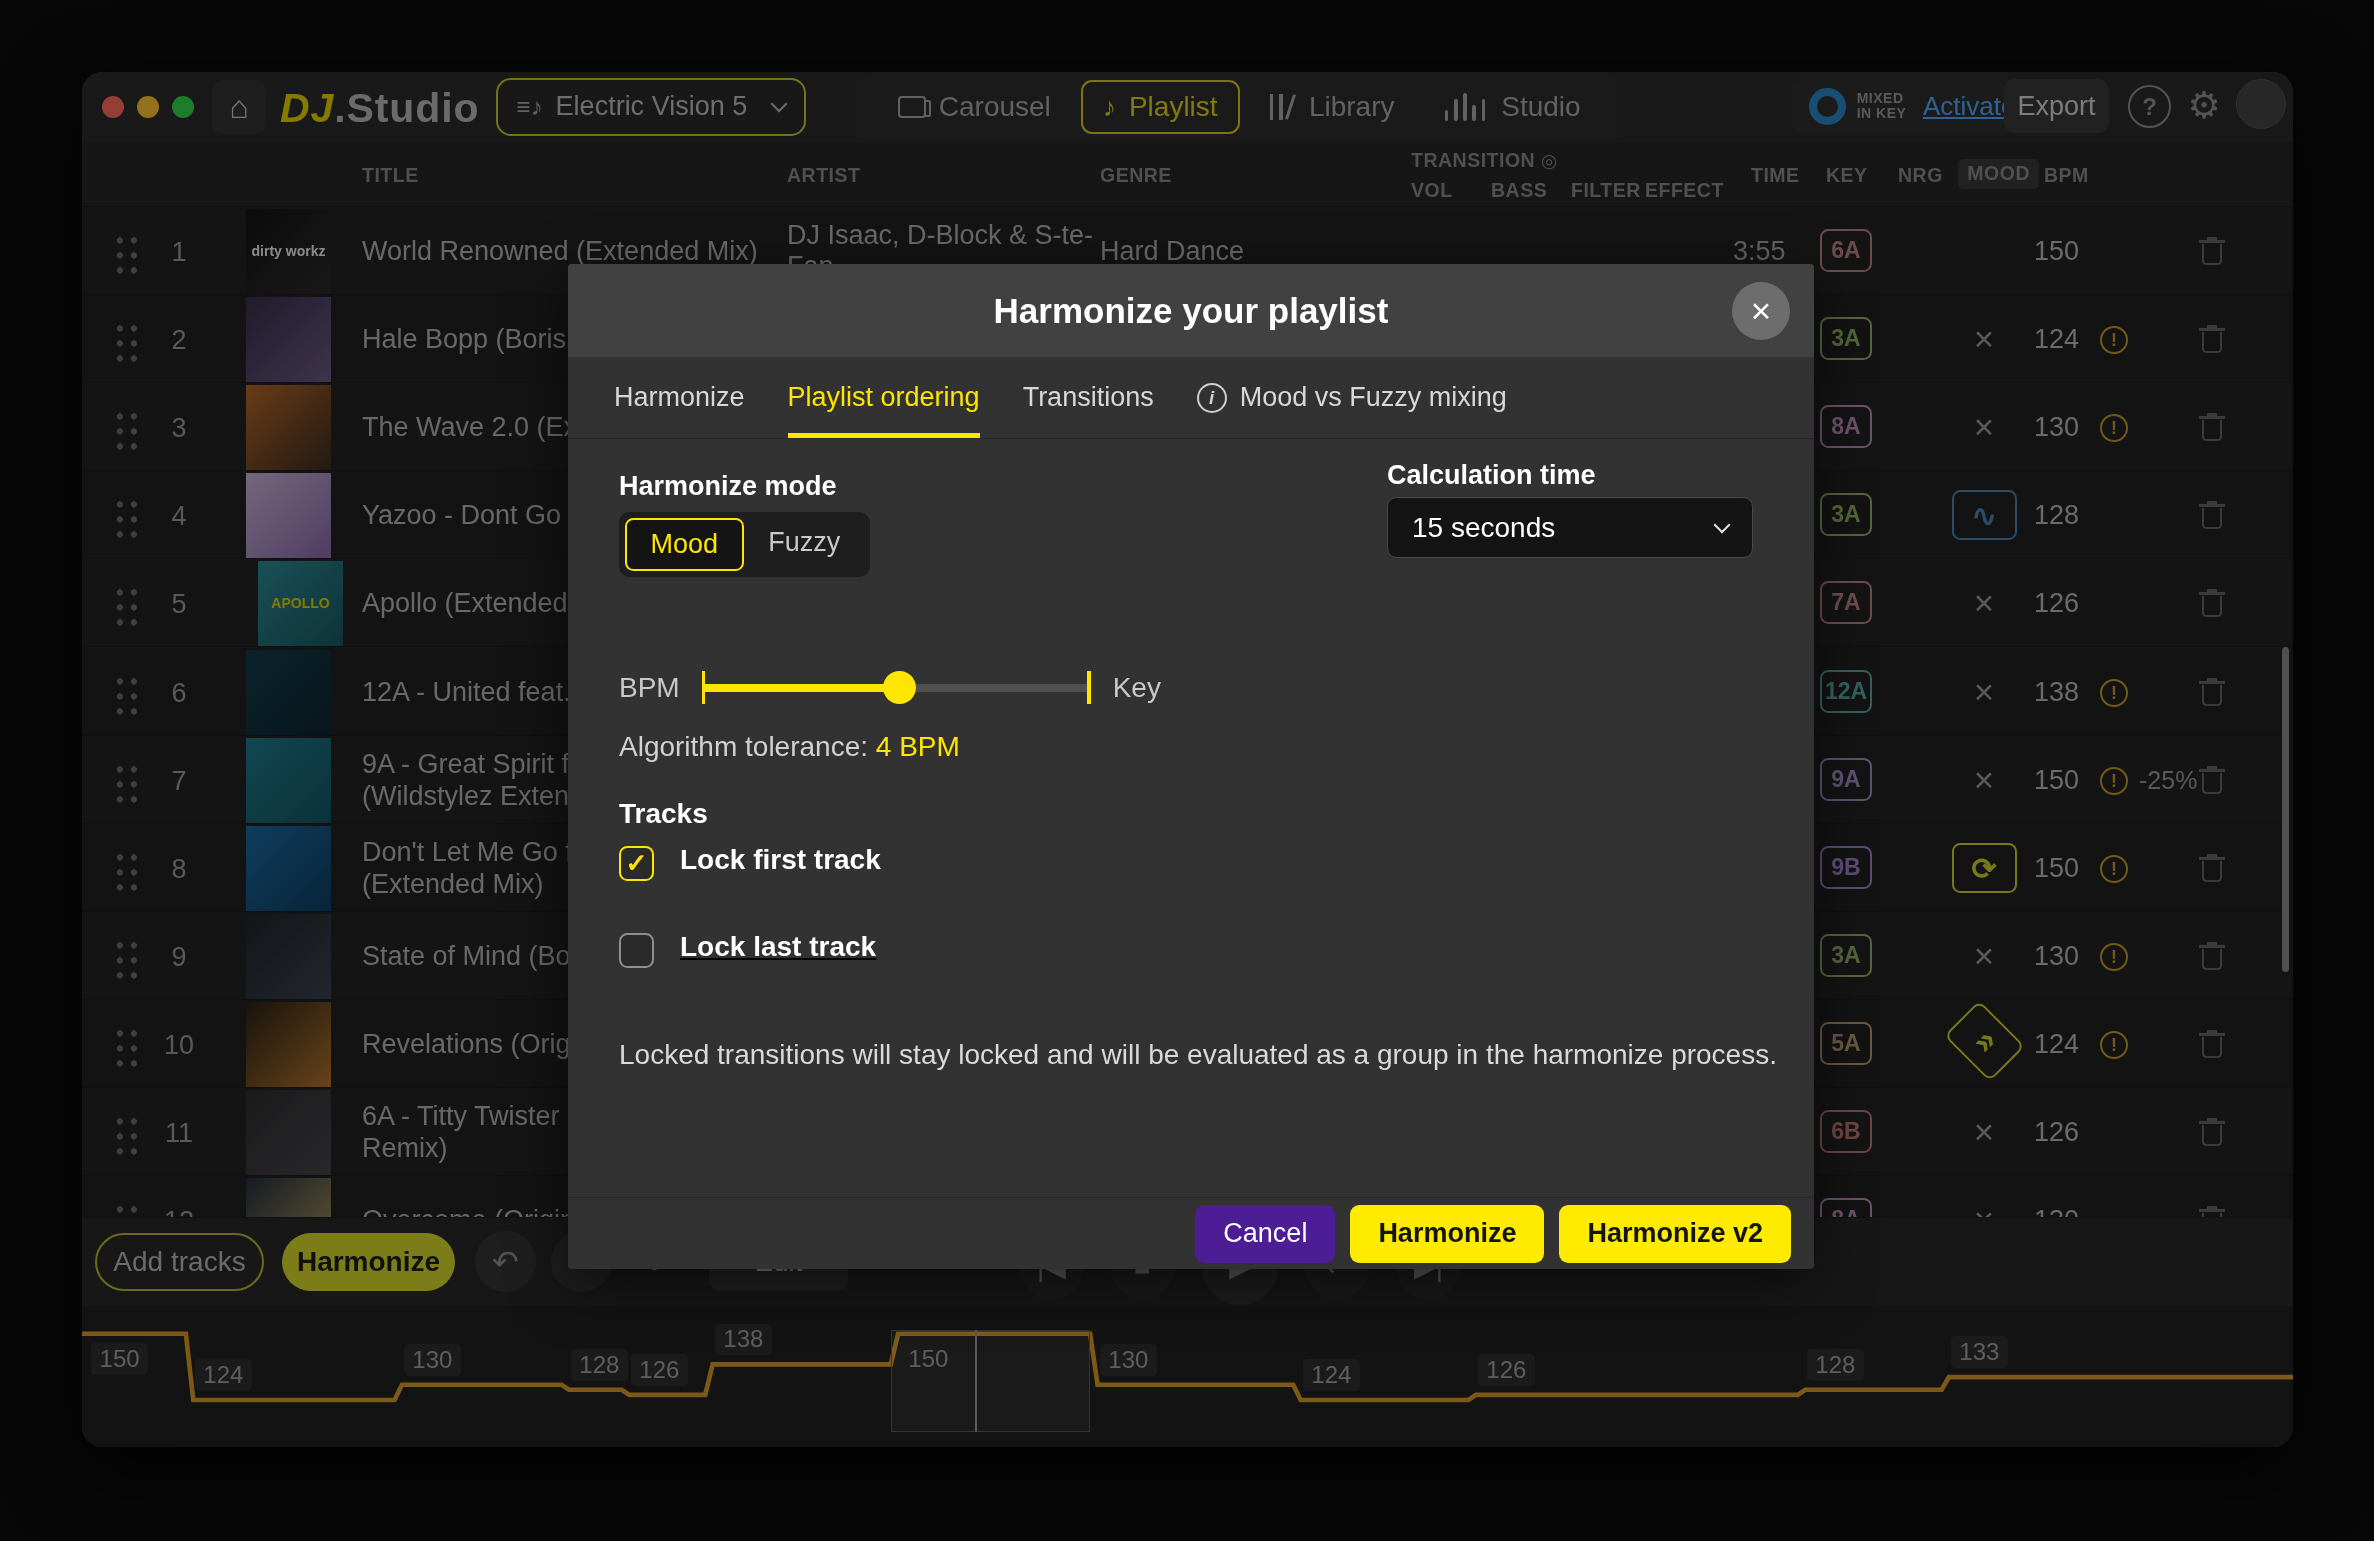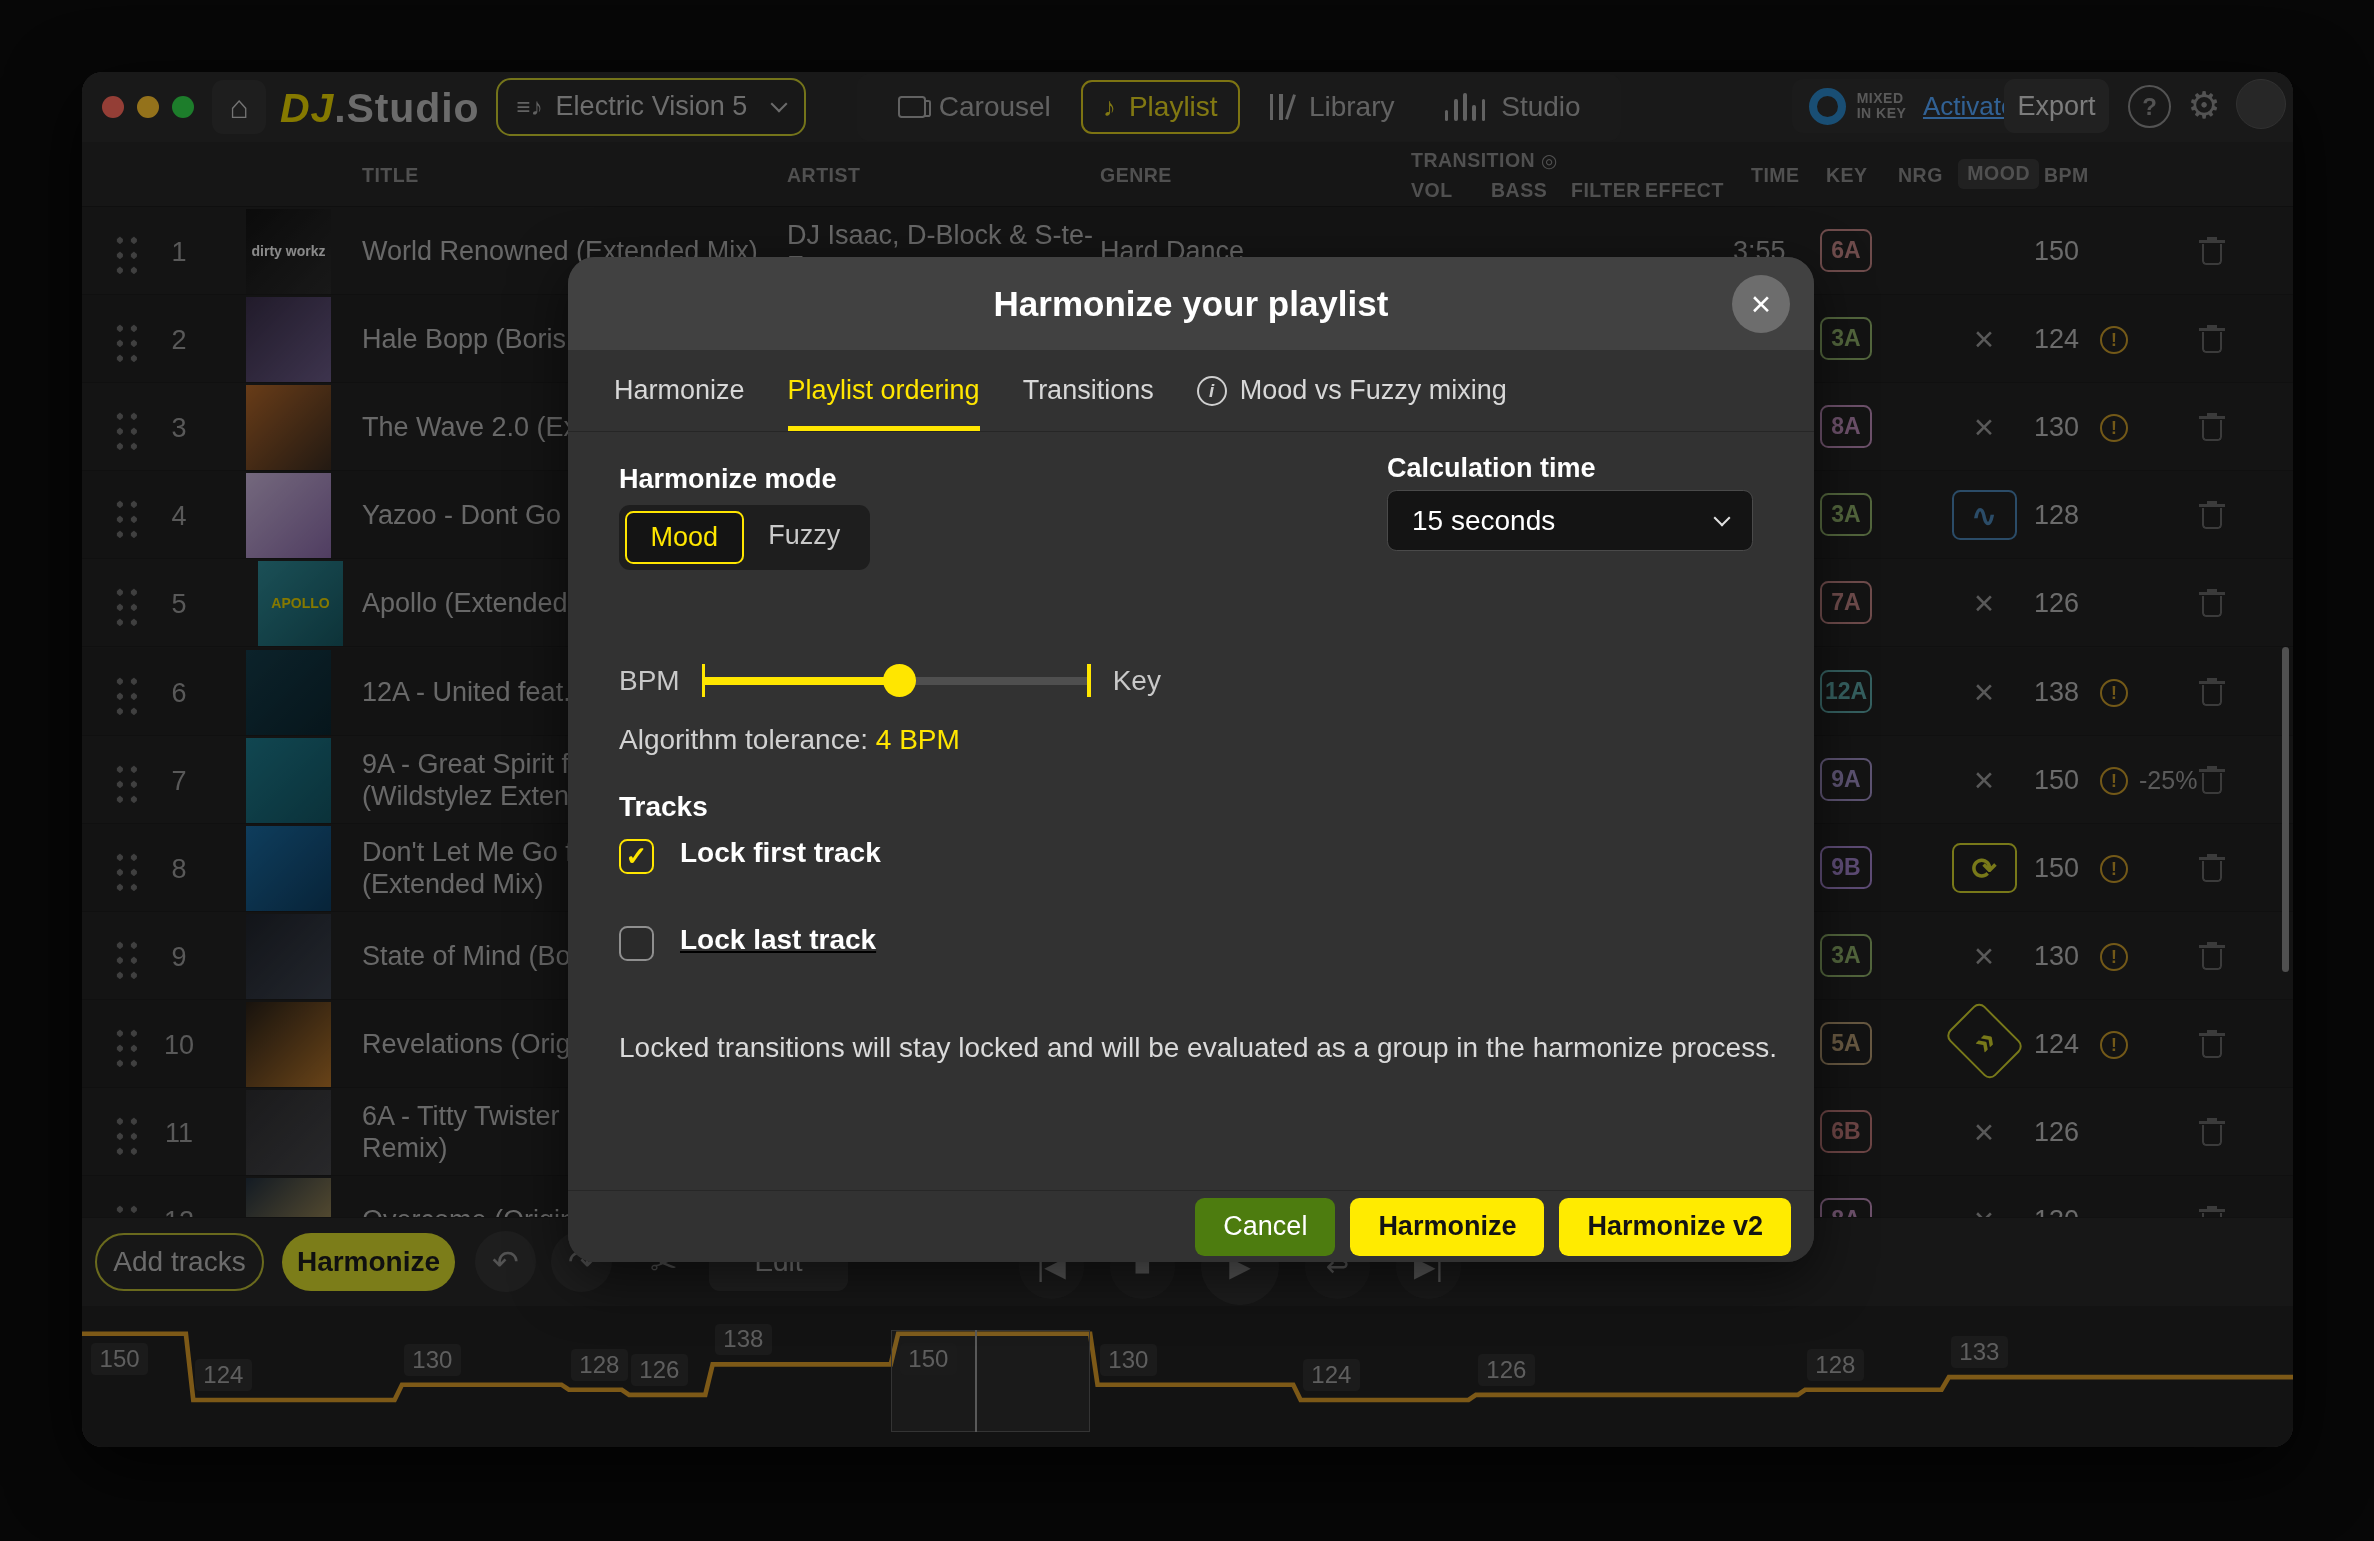--- a/index.html
+++ b/index.html
@@ -118,22 +118,22 @@
   
   .timeline { position:absolute; left:0; top:1234px; width:2211px; height:141px; background:#222; z-index:1; }
   .tl-chip { position:absolute; background:#2f2f2f; color:#a3a3a3; font-size:24px; padding:1.9px 8.3px; border-radius:4.6px; }
   .tl-box { position:absolute; border:1.9px solid #5a5a5a; background:rgba(255,255,255,.05); }
   .tl-playhead { position:absolute; width:1.9px; background:#9a9a9a; }
 
   
   .dim { position:absolute; inset:0; background:rgba(0,0,0,.42); z-index:20; }
 
   
-  .modal { position:absolute; left:486px; top:185px; width:1246px; height:1005px; background:#323232;
-    border-radius:27px; z-index:30; overflow:hidden; box-shadow:0 16.7px 56px rgba(0,0,0,.55); }
+  .modal { position:absolute; left:486px; top:192px; width:1246px; height:1005px; background:#323232;
+    border-radius:4px; z-index:30; overflow:hidden; box-shadow:0 16.7px 56px rgba(0,0,0,.55); }
   .m-header { position:absolute; left:0; top:0; width:100%; height:93px; background:#414141; }
   .m-title { width:100%; text-align:center; line-height:93px; color:#fff; font-size:35px; font-weight:700; }
   .m-close { position:absolute; right:24px; top:17.6px; width:58px; height:58px; border-radius:50%; background:#6d6d6d;
     color:#fff; font-size:35px; display:flex; align-items:center; justify-content:center; }
   .m-tabs { position:absolute; left:0; top:93px; width:100%; height:82px; display:flex; align-items:center;
     gap:43px; padding:0 46px; border-bottom:1.9px solid #262626; }
   .m-tab { color:#d8d8d8; font-size:27px; position:relative; height:100%; display:flex; align-items:center; gap:13px; }
   .m-tab.active { color:#ffe600; }
   .m-tab.active::after { content:""; position:absolute; left:0; bottom:0; width:100%; height:4.6px; background:#ffe600; }
   .m-info { width:30px; height:30px; border:2.3px solid #cfcfcf; border-radius:50%; color:#cfcfcf; font-size:18.6px;
@@ -165,21 +165,21 @@
     background:#2a2a2a; display:flex; align-items:center; justify-content:center; }
   .cb.checked { border-color:#ffe600; color:#ffe600; font-size:26px; font-weight:700; }
   .cb-label { margin-left:61px; color:#fff; font-size:28px; font-weight:700; }
   .cb-desc { margin-left:61px; margin-top:9.3px; color:#c4c4c4; font-size:28px; }
   .cbrow1 { top:406px; } .cbrow2 { top:493px;text-decoration:underline; }
   .m-note { position:absolute; left:51px; top:601px; color:#dadada; font-size:28px; }
   .m-footer { position:absolute; left:0; bottom:0; width:100%; height:72px; border-top:1.9px solid #272727;
     display:flex; align-items:center; justify-content:flex-end; gap:15px; padding:0 23px; background:#323232; }
   .mbtn { height:58px; border-radius:9.3px; display:flex; align-items:center; justify-content:center;
     font-size:27px; font-weight:700; padding:0 28px; }
-  .mbtn.gray { background:#4d7c0f; color:#fff; font-weight:400; }
+  .mbtn.gray { background:#4c1d95; color:#fff; font-weight:400; }
   .mbtn.yellow { background:#ffeb00; color:#141414; }
 </style>
 </head>
 <body>
 
 <div class="stage">
 <div class="window">
 
   <div class="topbar">
     <div class="tlights">

